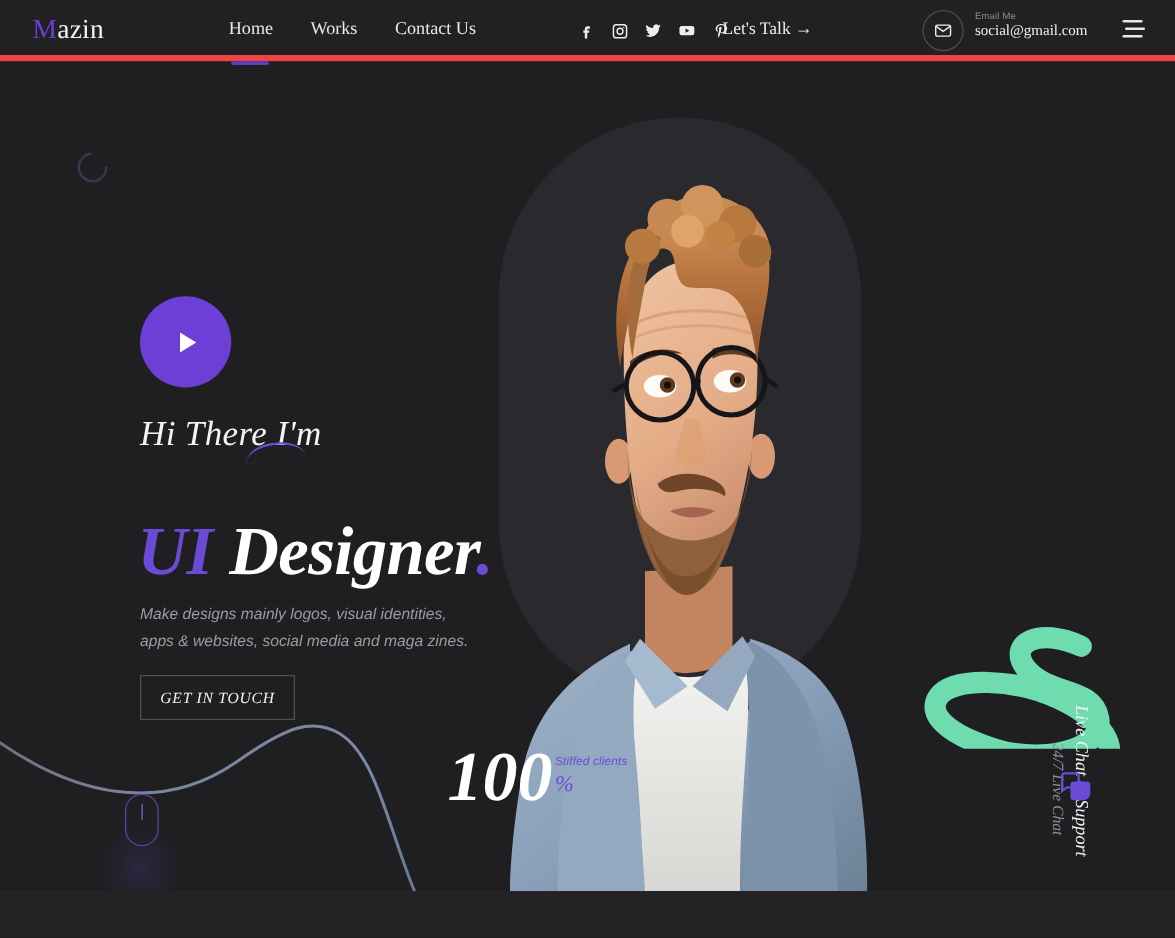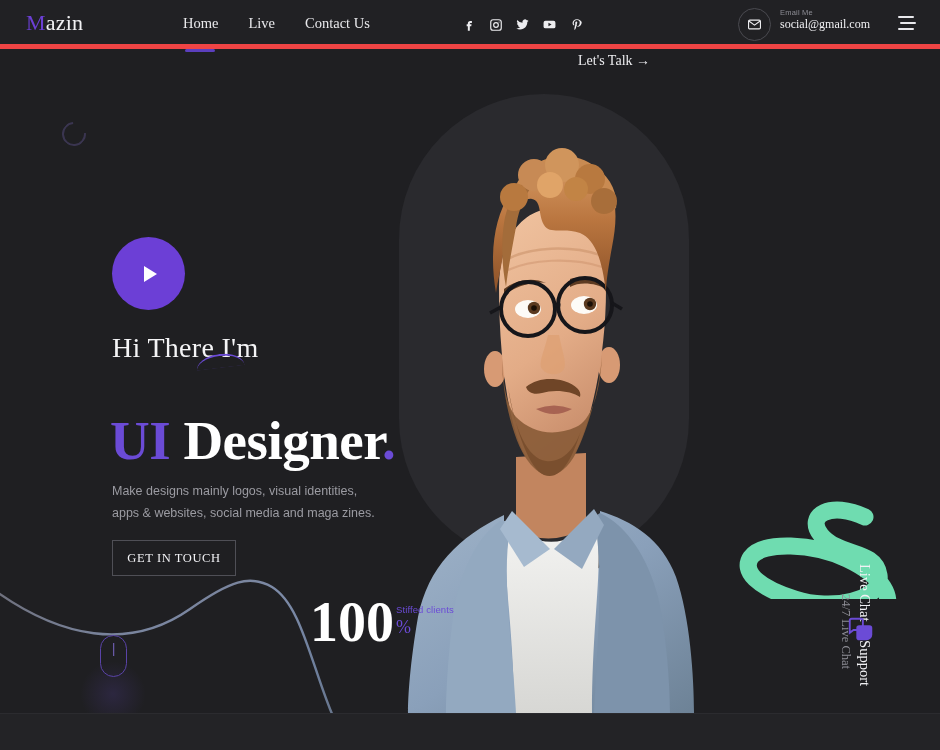--- a/index.html
+++ b/index.html
@@ -39,40 +39,40 @@
     width: 30px; height: 3px; background: #5b3fbe; border-radius: 2px;
   }
 
   .socials { position: absolute; left: 460px; top: 16px; display: flex; gap: 10px; align-items: center; }
   .soc { width: 17px; height: 17px; display: flex; align-items: center; justify-content: center; cursor: pointer; }
   .soc svg { display: block; }
 
   .lets-talk {
     position: absolute; left: 578px; top: 16px;
     font-family: "Liberation Serif", serif;
-    font-size: 14px; color: #ededf0; cursor: pointer; white-space: nowrap; margin-top: 37px;
+    font-size: 14px; color: #ededf0; cursor: pointer; white-space: nowrap;
   }
 
   .email-box { position: absolute; left: 738px; top: 8px; display: flex; gap: 9px; cursor: pointer; }
   .email-circle {
     width: 33px; height: 33px; border-radius: 50%;
     border: 1px solid #4a4a50; display: flex; align-items: center; justify-content: center;
   }
   .email-meta { line-height: 1.25; }
   .email-label { font-size: 7.5px; color: #8d8d95; letter-spacing: .2px; }
   .email-addr { font-family: "Liberation Serif", serif; font-size: 12px; color: #f0f0f3; }
 
   .hamburger { position: absolute; right: 24px; top: 16px; width: 18px; cursor: pointer; }
   .hamburger span { display: block; height: 2px; background: #e8e8ec; margin-bottom: 4px; border-radius: 1px; }
   .hamburger span:nth-child(1) { width: 16px; }
   .hamburger span:nth-child(2) { width: 16px; margin-left: 2px; }
   .hamburger span:nth-child(3) { width: 16px; }
 
   
-  .hero { position: absolute; top: 49px; left: 0; width: 940px; height: 664px; background: #1f1f22; overflow: hidden; }
+  .hero { position: absolute; top: 49px; left: 0; width: 940px; height: 664px; background: #1f1f22; overflow: hidden; font-style: italic; }
 
   .blob {
     position: absolute; left: 399px; top: 45px;
     width: 290px; height: 470px;
     background: #2a2a2e;
     border-radius: 145px 145px 145px 145px;
   }
   .portrait-wrap {
     position: absolute; left: 404px; top: 48px; width: 320px; height: 616px; overflow: hidden;
   }
@@ -146,21 +146,21 @@
     width: 1.6px; height: 13px; background: #7b68c9;
   }
   .mouse-glow {
     position: absolute; left: 80px; top: 612px; width: 66px; height: 66px;
     border-radius: 50%; background: radial-gradient(circle, rgba(90,67,168,.22) 0%, rgba(90,67,168,0) 70%);
   }
 
   .stat { position: absolute; left: 310px; top: 545px; display: flex; align-items: flex-start; }
   .stat-num {
     font-family: "Liberation Serif", serif; font-size: 56px; font-weight: 700;
-    color: #ffffff; line-height: 1;
+    color: #ffffff; line-height: 1; margin-left: 48px;
   }
   .stat-right { margin-left: 2px; margin-top: 10px; }
   .stat-label { font-size: 9.5px; color: #6b4bd6; letter-spacing: .1px; }
   .stat-pct { font-family: "Liberation Serif", serif; font-size: 18px; color: #6b4bd6; margin-top: 2px; }
 
   .squiggle { position: absolute; left: 735px; top: 390px; width: 175px; height: 160px; pointer-events: none; }
 
   .vtext-wrap { position: absolute; left: 838px; top: 455px; height: 170px; }
   .vtext {
     position: absolute;
@@ -187,21 +187,21 @@
 
     <div class="logo">
       <span class="m">M</span><span>azin</span>
     </div>
 
     <div class="nav">
       <div class="nav-item active">
         <span>Home</span>
       </div>
       <div class="nav-item">
-        <span>Live</span>
+        <span>Works</span>
       </div>
       <div class="nav-item">
         <span>Contact Us</span>
       </div>
     </div>
 
     <div class="socials">
       <div class="soc">
         <svg width="14" height="14" viewBox="0 0 24 24" fill="#ededf0">
             <path d="M14.5 8.5h2.5V5.2h-2.9C11.4 5.2 10 6.9 10 9.2v1.6H8v3.3h2V22h3.4v-7.9h2.5l.4-3.3h-2.9V9.6c0-.7.3-1.1 1.1-1.1z"></path>

